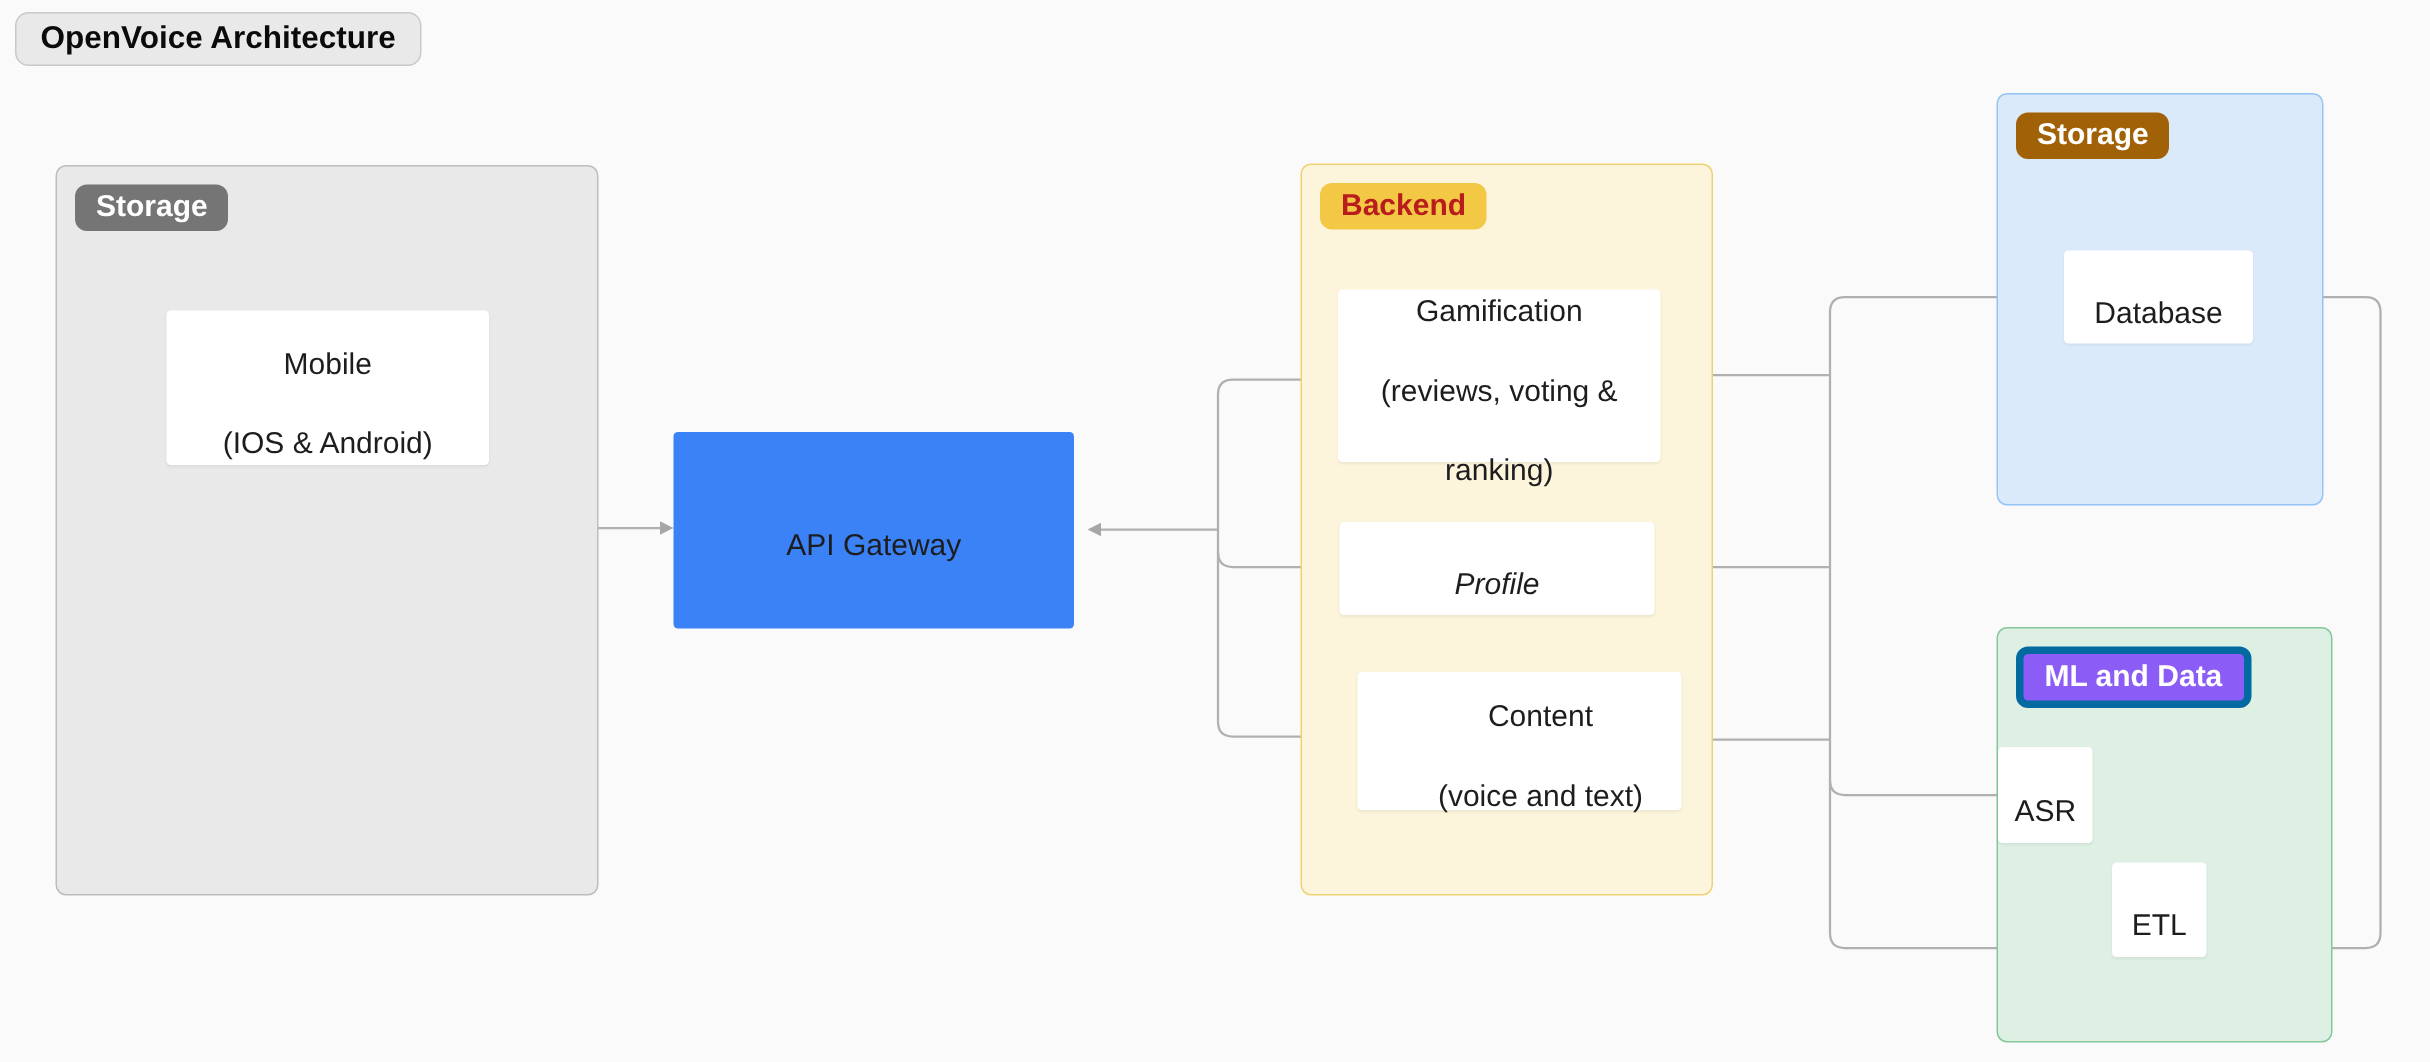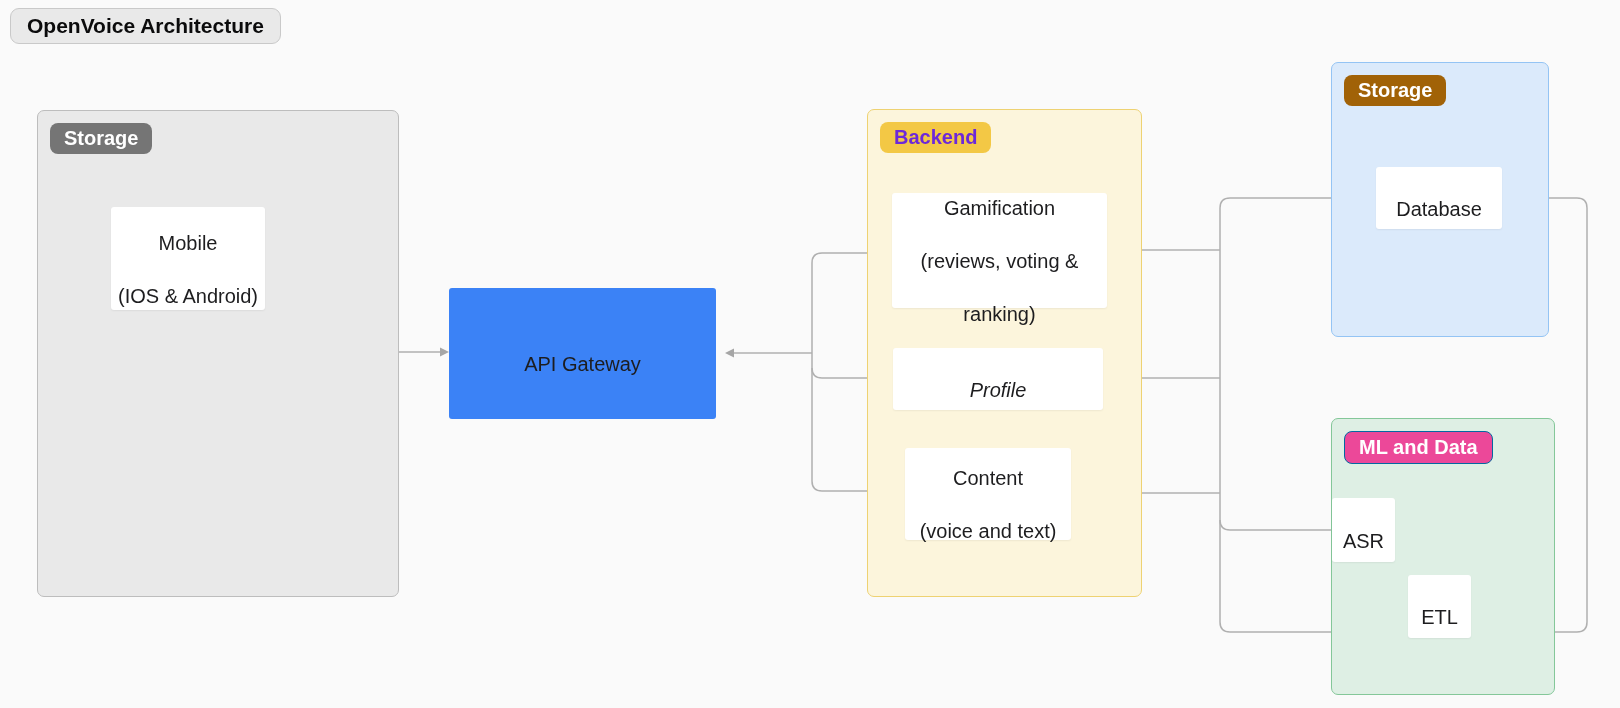--- a/index.html
+++ b/index.html
@@ -16,35 +16,35 @@
   .group{position:absolute;border-radius:7px;border:1px solid;}
   .group-frontend{left:37px;top:110px;width:360px;height:485px;background:#e9e9e9;border-color:#bdbdbd;}
   .group-backend{left:867px;top:109px;width:273px;height:486px;background:#fcf5dc;border-color:#eed272;}
   .group-storage{left:1331px;top:62px;width:216px;height:273px;background:#dbeafb;border-color:#94c4f4;}
   .group-ml{left:1331px;top:418px;width:222px;height:275px;background:#deefe4;border-color:#84c799;}
   .group-label{
     position:absolute;left:12px;top:12px;padding:4px 14px;border-radius:8px;
     font-size:20px;font-weight:bold;white-space:nowrap;
   }
   .group-frontend .group-label{background:#757575;color:#ffffff;}
-  .group-backend  .group-label{background:#f3c845;color:#6d28d9;}
+  .group-backend  .group-label{background:#f3c845;color:#b91c1c;}
   .group-storage  .group-label{background:#a16207;color:#ffffff;}
-  .group-ml       .group-label{background:#ec4899;color:#ffffff;border:1px solid #0369a1;}
+  .group-ml       .group-label{background:#8b5cf6;color:#ffffff;border:5px solid #0369a1;}
   
   .node{
     position:absolute;background:#ffffff;border-radius:3px;display:flex;align-items:center;justify-content:center;
     text-align:center;font-size:20px;line-height:32px;box-shadow:0 1px 2px rgba(0,0,0,0.06);
   }
   .node .line{display:block;margin-top:21px;}
-  .node-mobile{left:111px;top:207px;width:154px;height:103px;}
+  .node-mobile{left:111px;top:207px;width:215px;height:103px;}
   .node-web{left:143px;top:396px;width:149px;height:102px;}
   .node-gateway{left:449px;top:288px;width:267px;height:131px;background:#3b82f6;box-shadow:none;}
   .node-gamification{left:892px;top:193px;width:215px;height:115px;}
   .node-profile{left:893px;top:348px;width:210px;height:62px;font-style:italic;}
-  .node-content{left:905px;top:448px;width:166px;height:92px;}
+  .node-content{left:905px;top:448px;width:188px;height:92px;padding-left:28px;}
   .node-database{left:1376px;top:167px;width:126px;height:62px;}
   .node-asr{left:1332px;top:498px;width:63px;height:64px;}
   .node-etl{left:1408px;top:575px;width:63px;height:63px;}
   
   #edges{position:absolute;left:0;top:0;width:1620px;height:708px;pointer-events:none;}
   #edges path{fill:none;stroke:#b0b0b0;stroke-width:1.5;}
   #edges polygon{fill:#a6a6a6;stroke:none;}
 </style>
 </head>
 <body>

